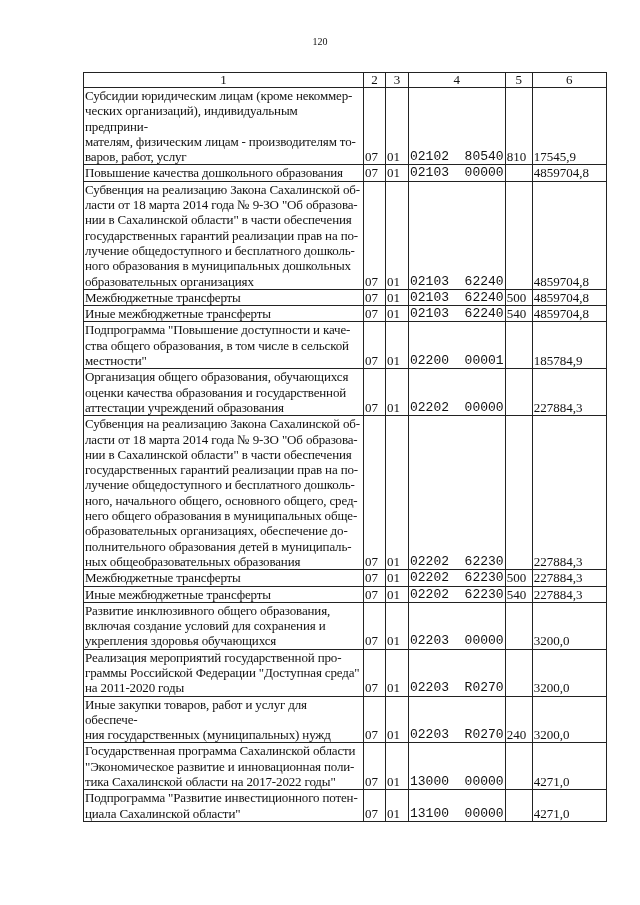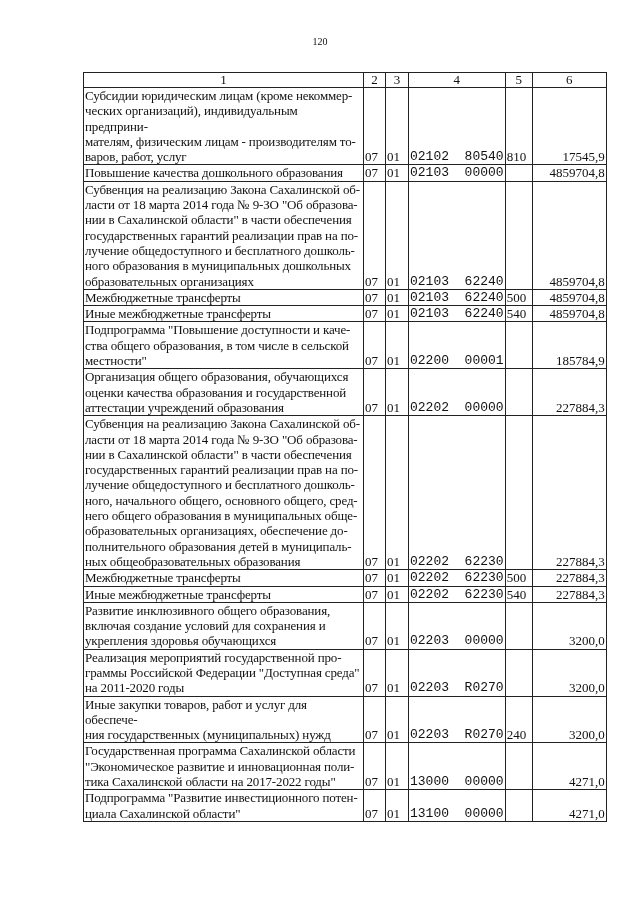--- a/index.html
+++ b/index.html
@@ -11,21 +11,21 @@
                  table-layout: fixed; font-size: 13px; line-height: 15.3px; }
   table.budget td, table.budget th { border: 1px solid #222; padding: 0 1px 0 1px;
                  vertical-align: bottom; font-weight: normal; }
   table.budget { border: 1.5px solid #111; }
   col.c1 { width: 280px; } col.c2 { width: 22px; } col.c3 { width: 23px; }
   col.c4 { width: 79px; } col.c5 { width: 27px; } col.c6 { width: 74px; }
   th { text-align: center; height: 14px; line-height: 14px; }
   td.name { text-align: left; letter-spacing: -0.15px; margin-top: 8px; }
   td.code { text-align: left; white-space: nowrap; }
   td.csr { white-space: pre; font-family: Liberation Mono, monospace; }
-  td.amount { text-align: right; white-space: nowrap; }
+  td.amount { text-align: left; white-space: nowrap; }
 </style>
 </head>
 <body>
 
 <div class="page-number">120</div>
 
 <table class="budget">
   <colgroup>
     <col class="c1">
       <col class="c2">

